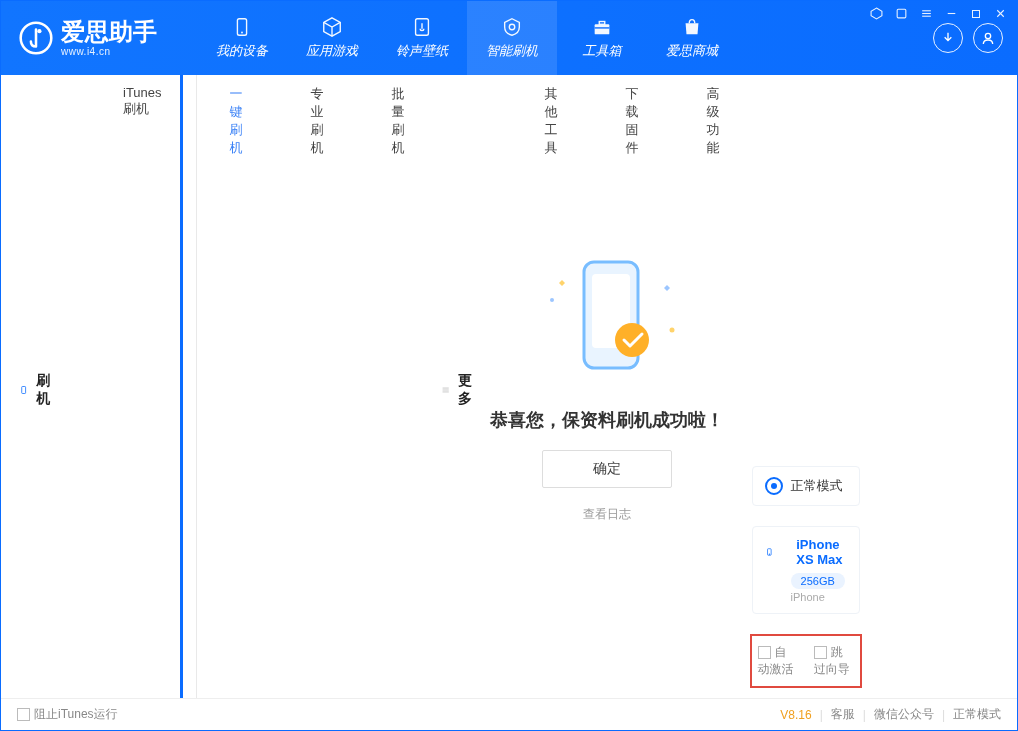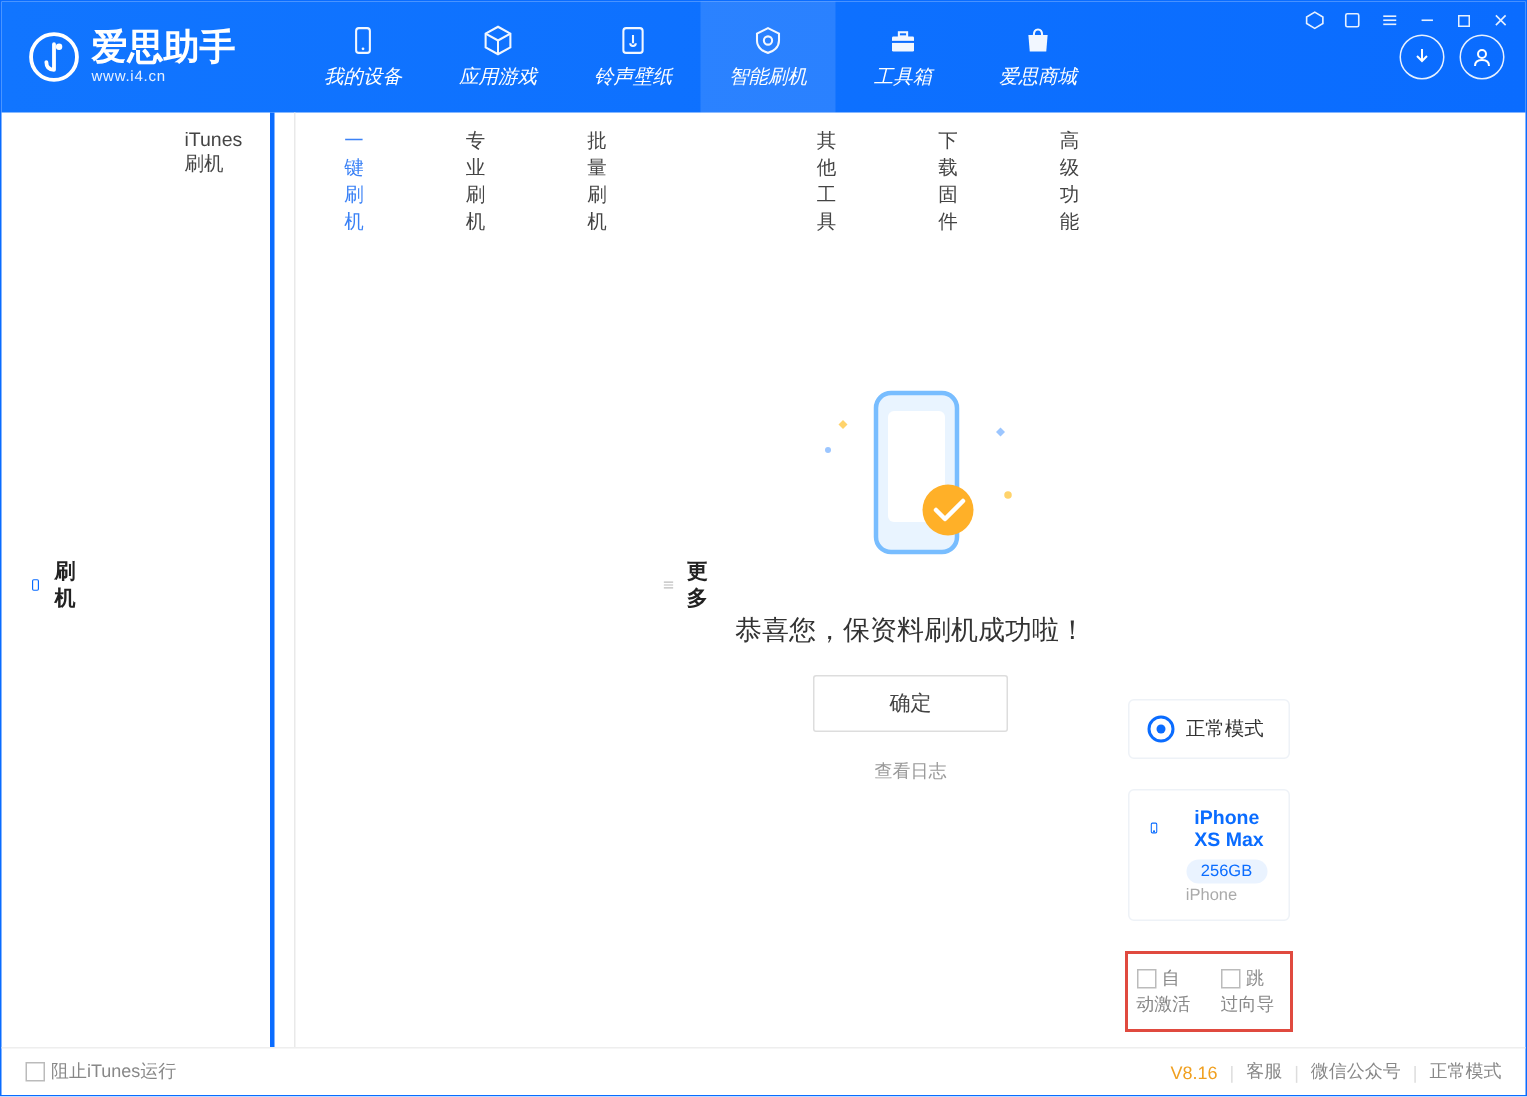--- a/index.html
+++ b/index.html
@@ -34,21 +34,21 @@
 .dot-icon { width:18px; height:18px; border:2px solid #0a6cff; border-radius:50%; display:flex; align-items:center; justify-content:center; }
 .dot-icon::after { content:""; width:6px; height:6px; background:#0a6cff; border-radius:50%; }
 .device-card .dname { display:flex; align-items:center; gap:23px; font-weight:600; color:#0a6cff; }
 .capacity-pill { display:inline-block; margin:6px 0 2px 26px; padding:2px 10px; font-size:11px; color:#0a6cff; background:#eaf3ff; border-radius:10px; }
 .device-type { margin-left:26px; font-size:11px; color:#aaa; }
 .checkbox-row { margin:6px 12px 10px; padding:8px 6px; border:2px solid #e04a3f; display:flex; gap:16px; align-items:center; font-size:12px; color:#888; }
 .cb { width:13px; height:13px; border:1px solid #bbb; display:inline-block; margin-right:4px; vertical-align:middle; }
 
 .main { flex:1; display:flex; flex-direction:column; align-items:center; justify-content:center; gap:18px; }
 .phone-illustration { width:170px; height:140px; position:relative; display:flex; align-items:center; justify-content:center; }
-.success-msg { font-size:18px; color:#333; font-weight:400; }
+.success-msg { font-size:18px; color:#333; font-weight:700; }
 .ok-btn { padding:9px 50px; border:1px solid #ddd; background:#fff; font-size:14px; color:#444; cursor:pointer; border-radius:2px; }
 .log-link { font-size:12px; color:#999; cursor:pointer; }
 
 .status-bar { height:32px; border-top:1px solid #eee; display:flex; align-items:center; padding:0 16px; font-size:12px; color:#888; }
 .status-bar .left { display:flex; align-items:center; gap:6px; }
 .status-bar .right { margin-left:auto; display:flex; align-items:center; gap:8px; }
 .status-bar .sep { color:#ddd; }
 .status-bar .link { cursor:pointer; }
 </style>
 </head>

